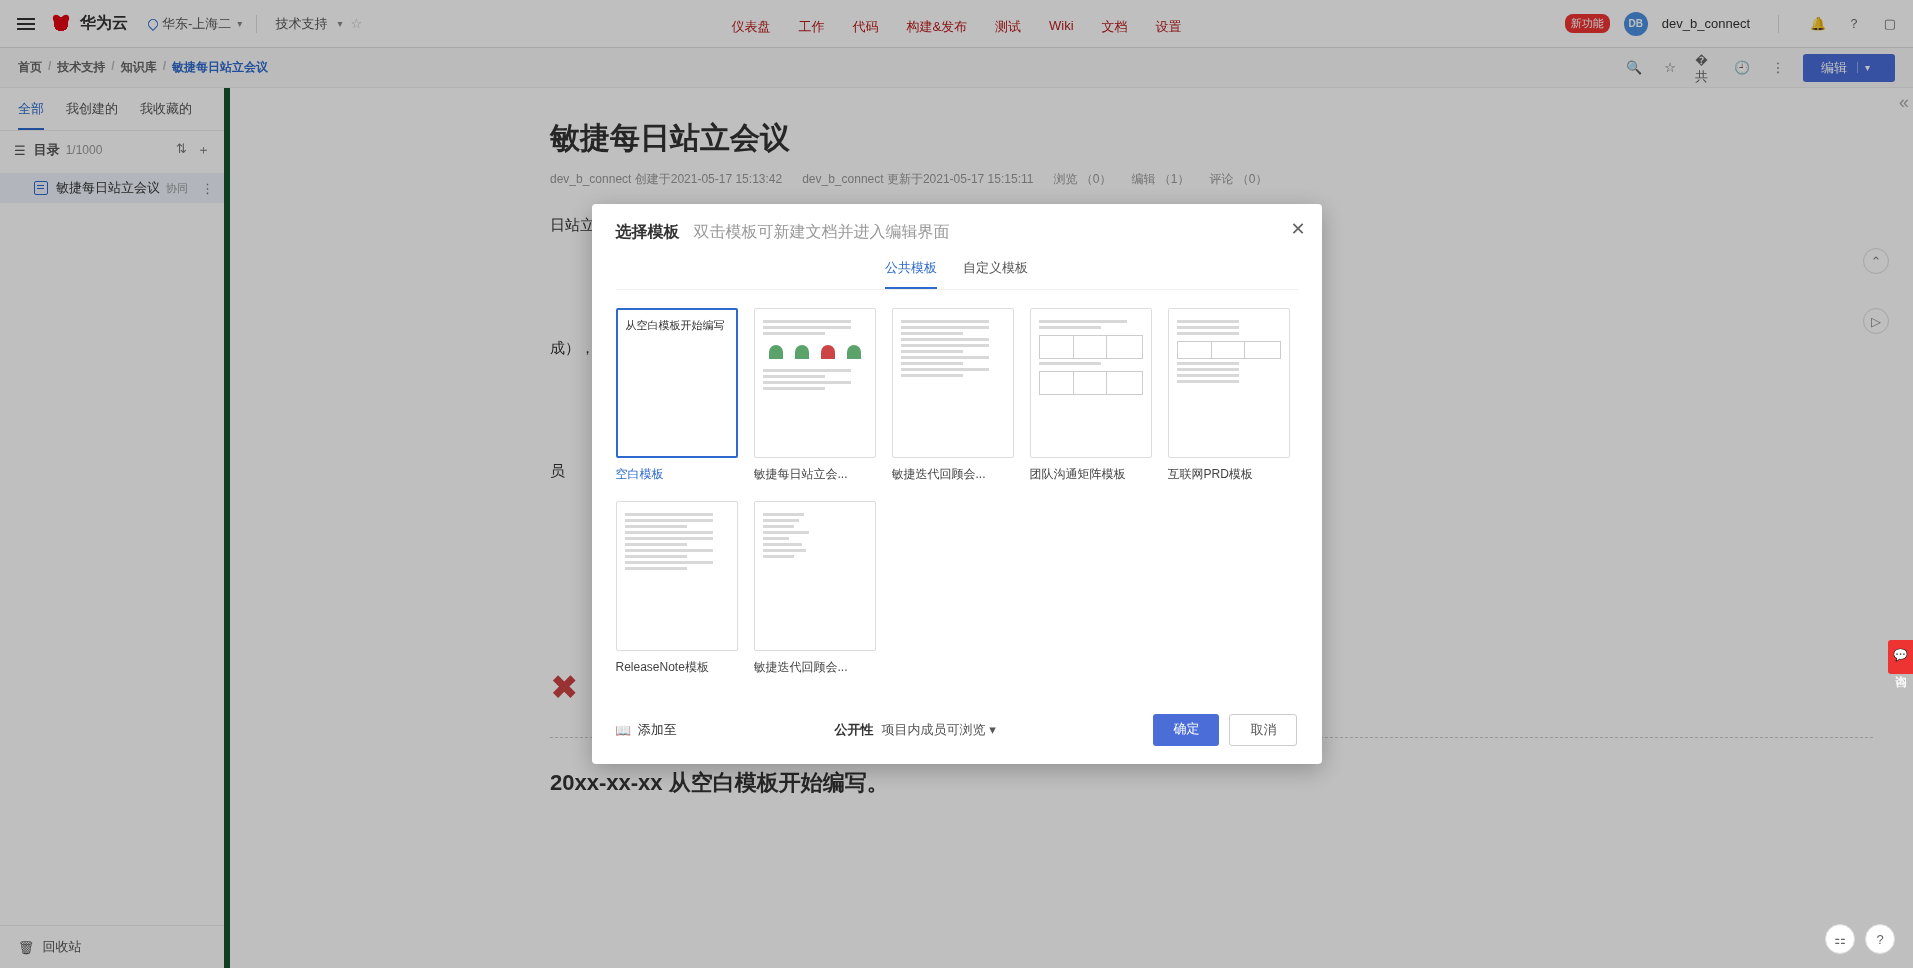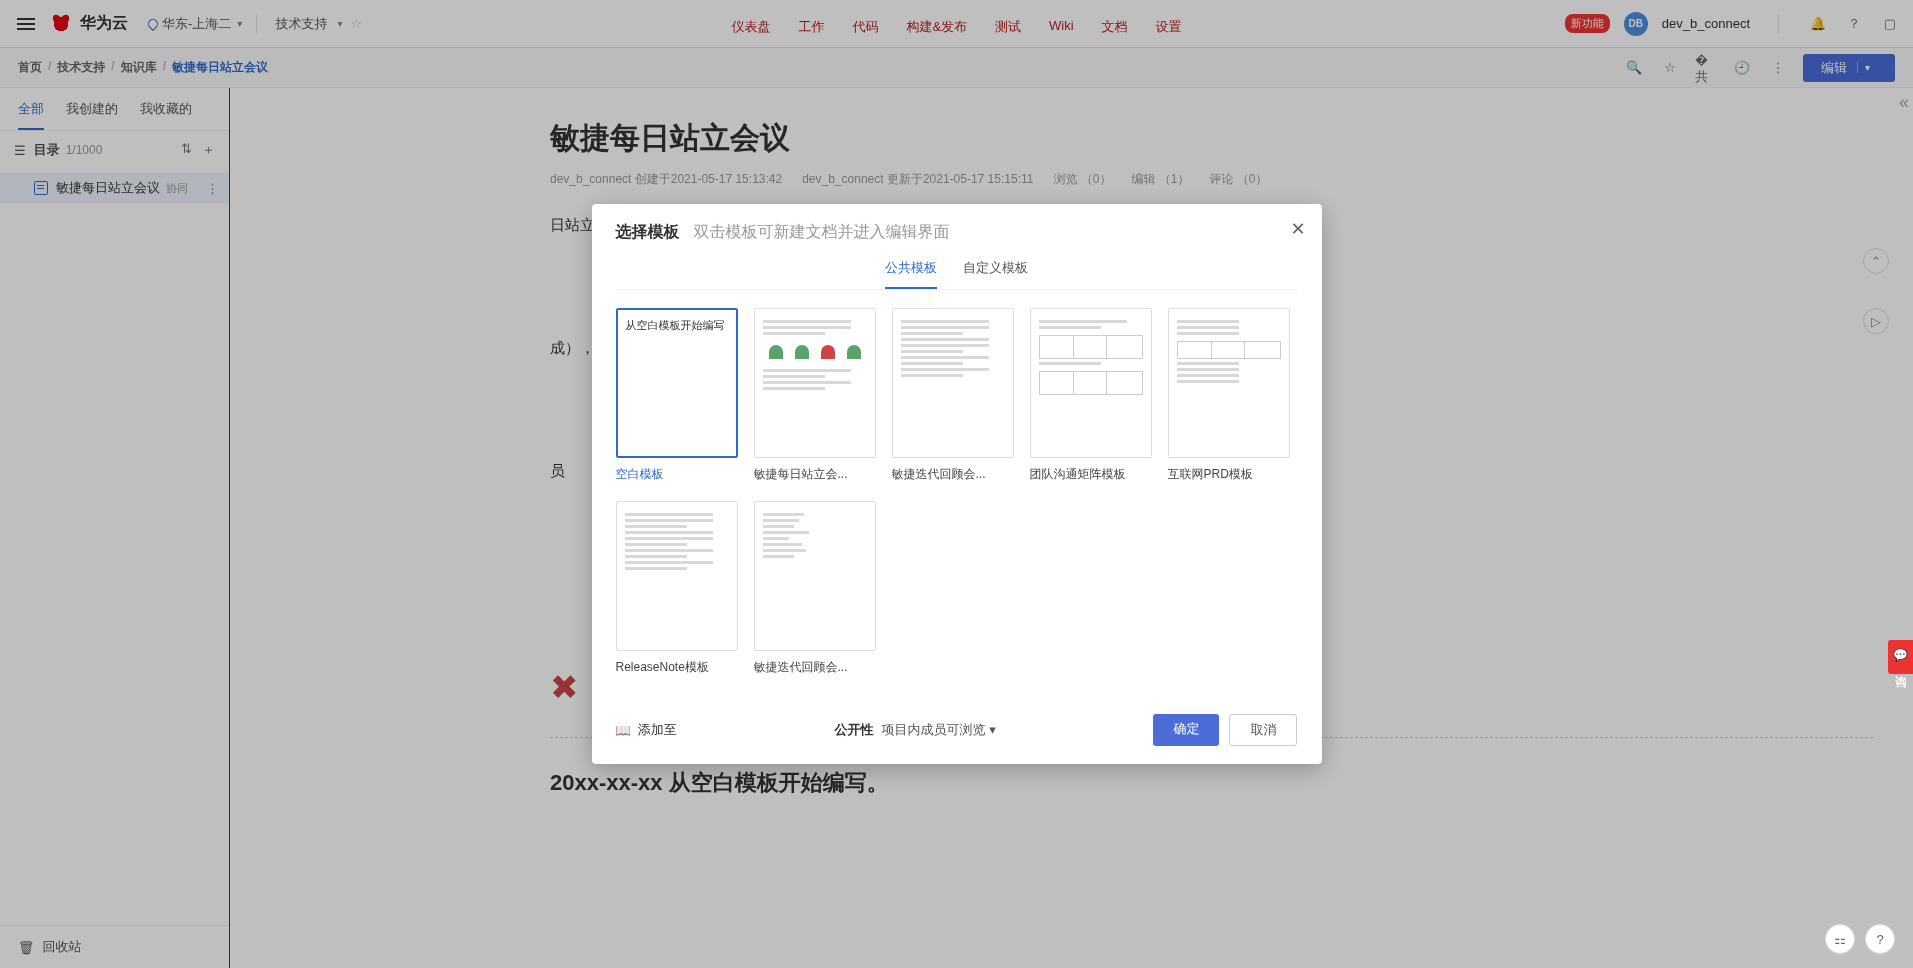--- a/index.html
+++ b/index.html
@@ -32,21 +32,21 @@
 .subhead { height: 40px; background: #fafafa; border-bottom: 1px solid #eee; display: flex; align-items: center; padding: 0 18px; }
 .crumbs { display: flex; gap: 6px; color: #666; font-size: 12px; font-weight: bold; }
 .crumbs .sep { color: #bbb; }
 .crumbs .cur { color: #2e6acc; }
 .subhead-right { margin-left: auto; display: flex; align-items: center; gap: 14px; color: #777; }
 .edit-btn { background: #4a6dd8; color: #fff; padding: 5px 18px; border-radius: 3px; display: flex; align-items: center; cursor: pointer; }
 .edit-split { width: 20px; margin-left: 10px; border-left: 1px solid rgba(255,255,255,.4); text-align: center; font-size:10px; }
 
 
 .layout { display: flex; height: calc(100% - 88px); }
-.sidebar { width: 230px; background: #fff; border-right: 1px solid #14532d; display: flex; flex-direction: column; }
+.sidebar { width: 230px; background: #fff; border-right: 6px solid #14532d; display: flex; flex-direction: column; }
 .sb-tabs { display: flex; gap: 22px; padding: 12px 18px 0; border-bottom: 1px solid #eee; }
 .sb-tab { padding-bottom: 10px; cursor: pointer; color: #555; }
 .sb-tab.active { color: #2e6acc; border-bottom: 2px solid #2e6acc; }
 .sb-head { display: flex; align-items: center; padding: 10px 14px; color: #555; }
 .sb-head .cnt { margin-left: 6px; color: #999; font-size: 12px; }
 .sb-head .acts { margin-left: auto; display: flex; gap: 10px; color: #777; }
 .sb-tree { flex: 1; padding: 4px 0; }
 .tree-item { display: flex; align-items: center; padding: 6px 18px 6px 34px; cursor: pointer; position: relative; }
 .tree-item.active { background: #eef3fb; }
 .doc-ic { width: 14px; height: 14px; border: 1.5px solid #2e6acc; border-radius: 2px; margin-right: 8px; position: relative; }

